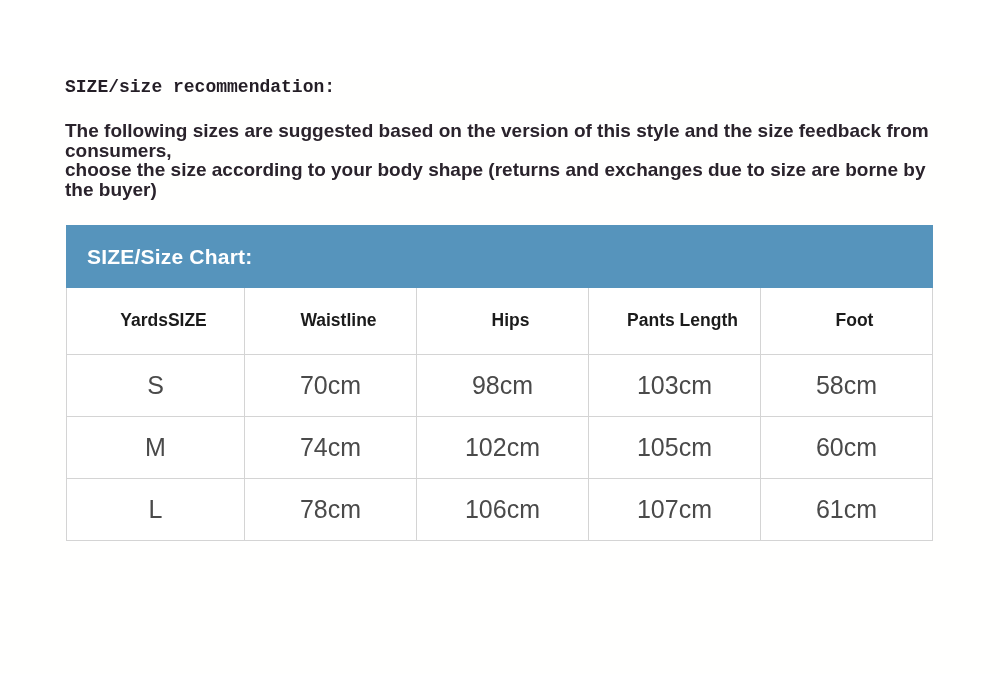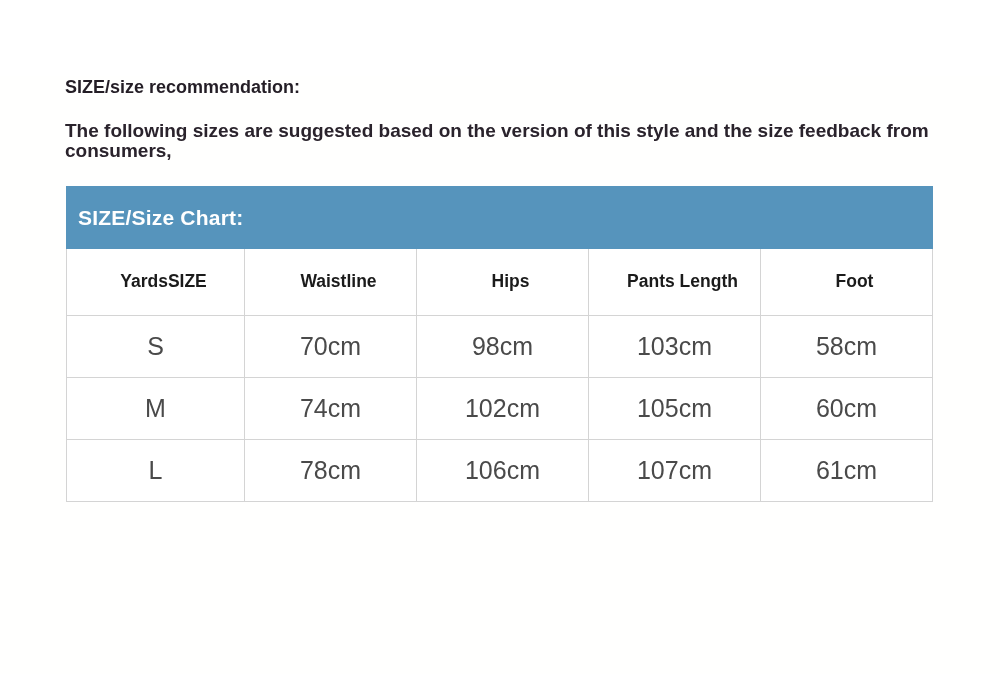--- a/index.html
+++ b/index.html
@@ -15,37 +15,38 @@
     width: 1000px;
     height: 674px;
     background: #fffffe;
   }
   .heading {
     margin: 76px 0 0 65px;
     font-size: 18px;
     line-height: 22px;
     font-weight: bold;
     color: #241e26;
+    font-family: Liberation Mono, monospace;
   }
   .intro {
     margin: 23px 65px 0 65px;
     width: 880px;
     font-size: 19px;
     line-height: 19.5px;
     font-weight: bold;
     color: #2a232c;
   }
   .chart-title-bar {
     margin: 26px 0 0 66px;
     width: 867px;
     height: 63px;
     background: #5694bc;
     display: flex;
     align-items: center;
-    padding-left: 12px;
+    padding-left: 21px;
   }
   .chart-title {
     color: #ffffff;
     font-size: 21px;
     font-weight: bold;
     letter-spacing: 0.2px;
   }
   table.size-table {
     margin-left: 66px;
     width: 867px;
@@ -77,20 +78,21 @@
 </style>
 </head>
 <body>
 
 <div class="page">
 
   <div class="heading">SIZE/size recommendation:</div>
 
   <div class="intro">
     <div>The following sizes are suggested based on the version of this style and the size feedback from consumers,</div>
+    <div>choose the size according to your body shape (returns and exchanges due to size are borne by the buyer)</div>
   </div>
 
   <div class="chart-title-bar">
     <span class="chart-title">SIZE/Size Chart:</span>
   </div>
 
   <table class="size-table">
     <colgroup>
       <col class="c1">
         <col>

